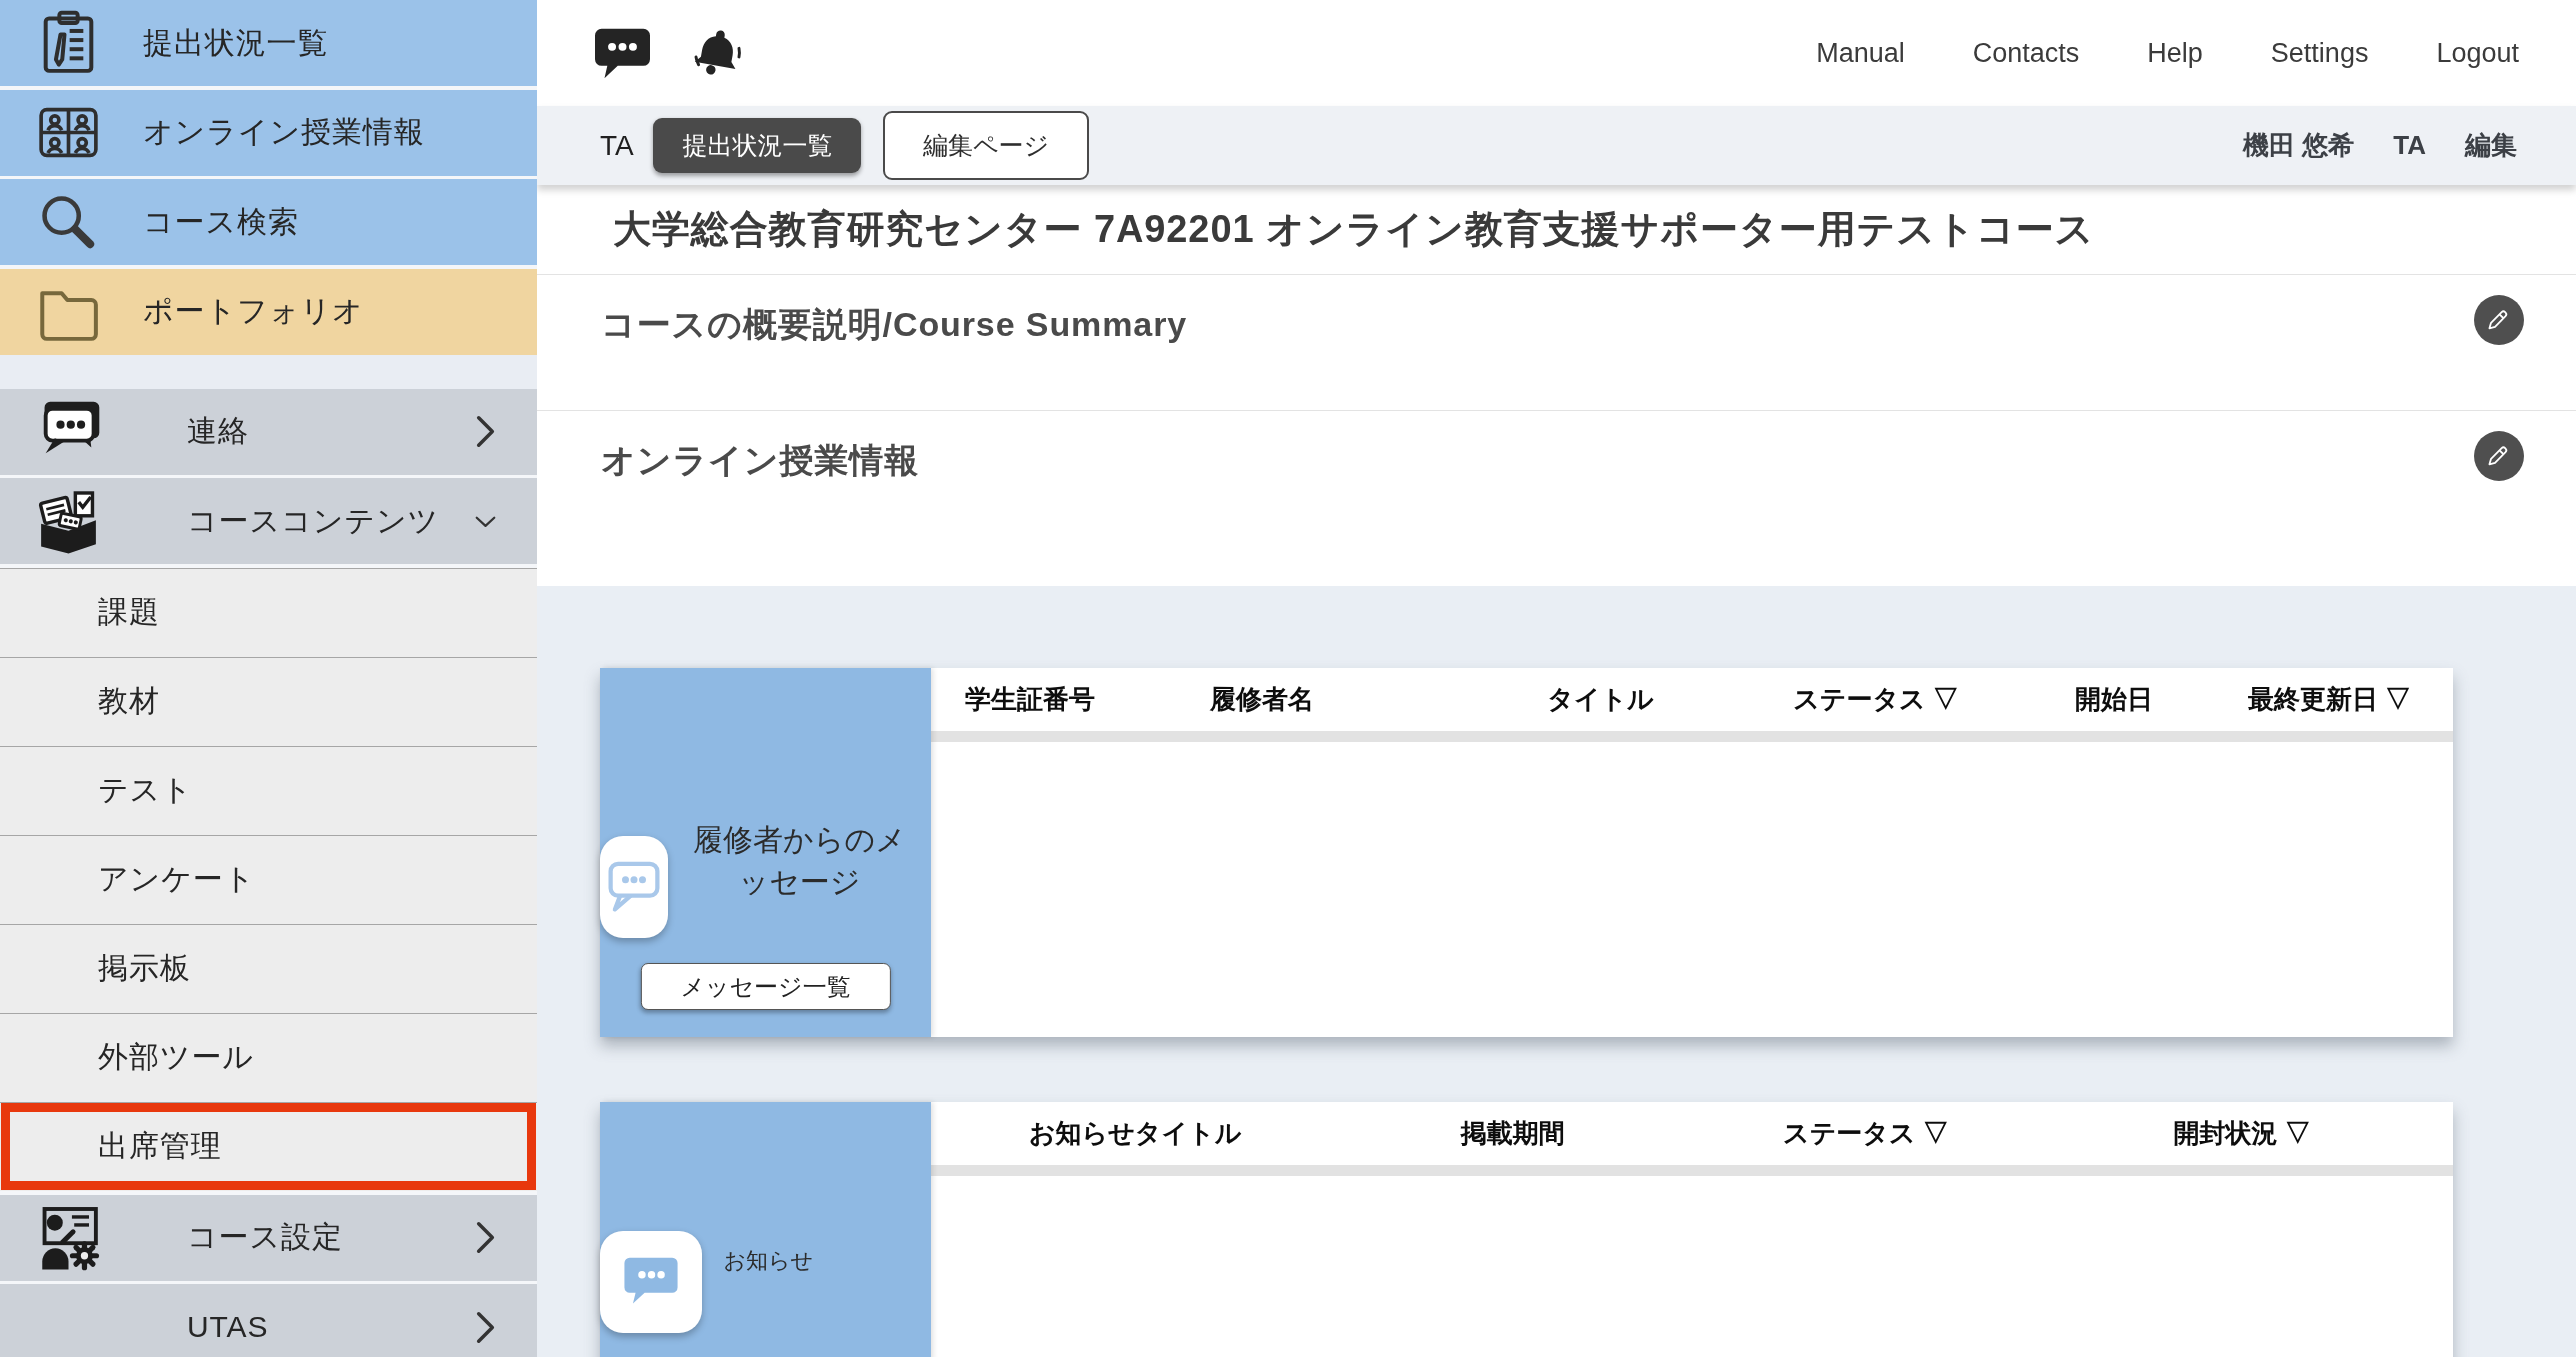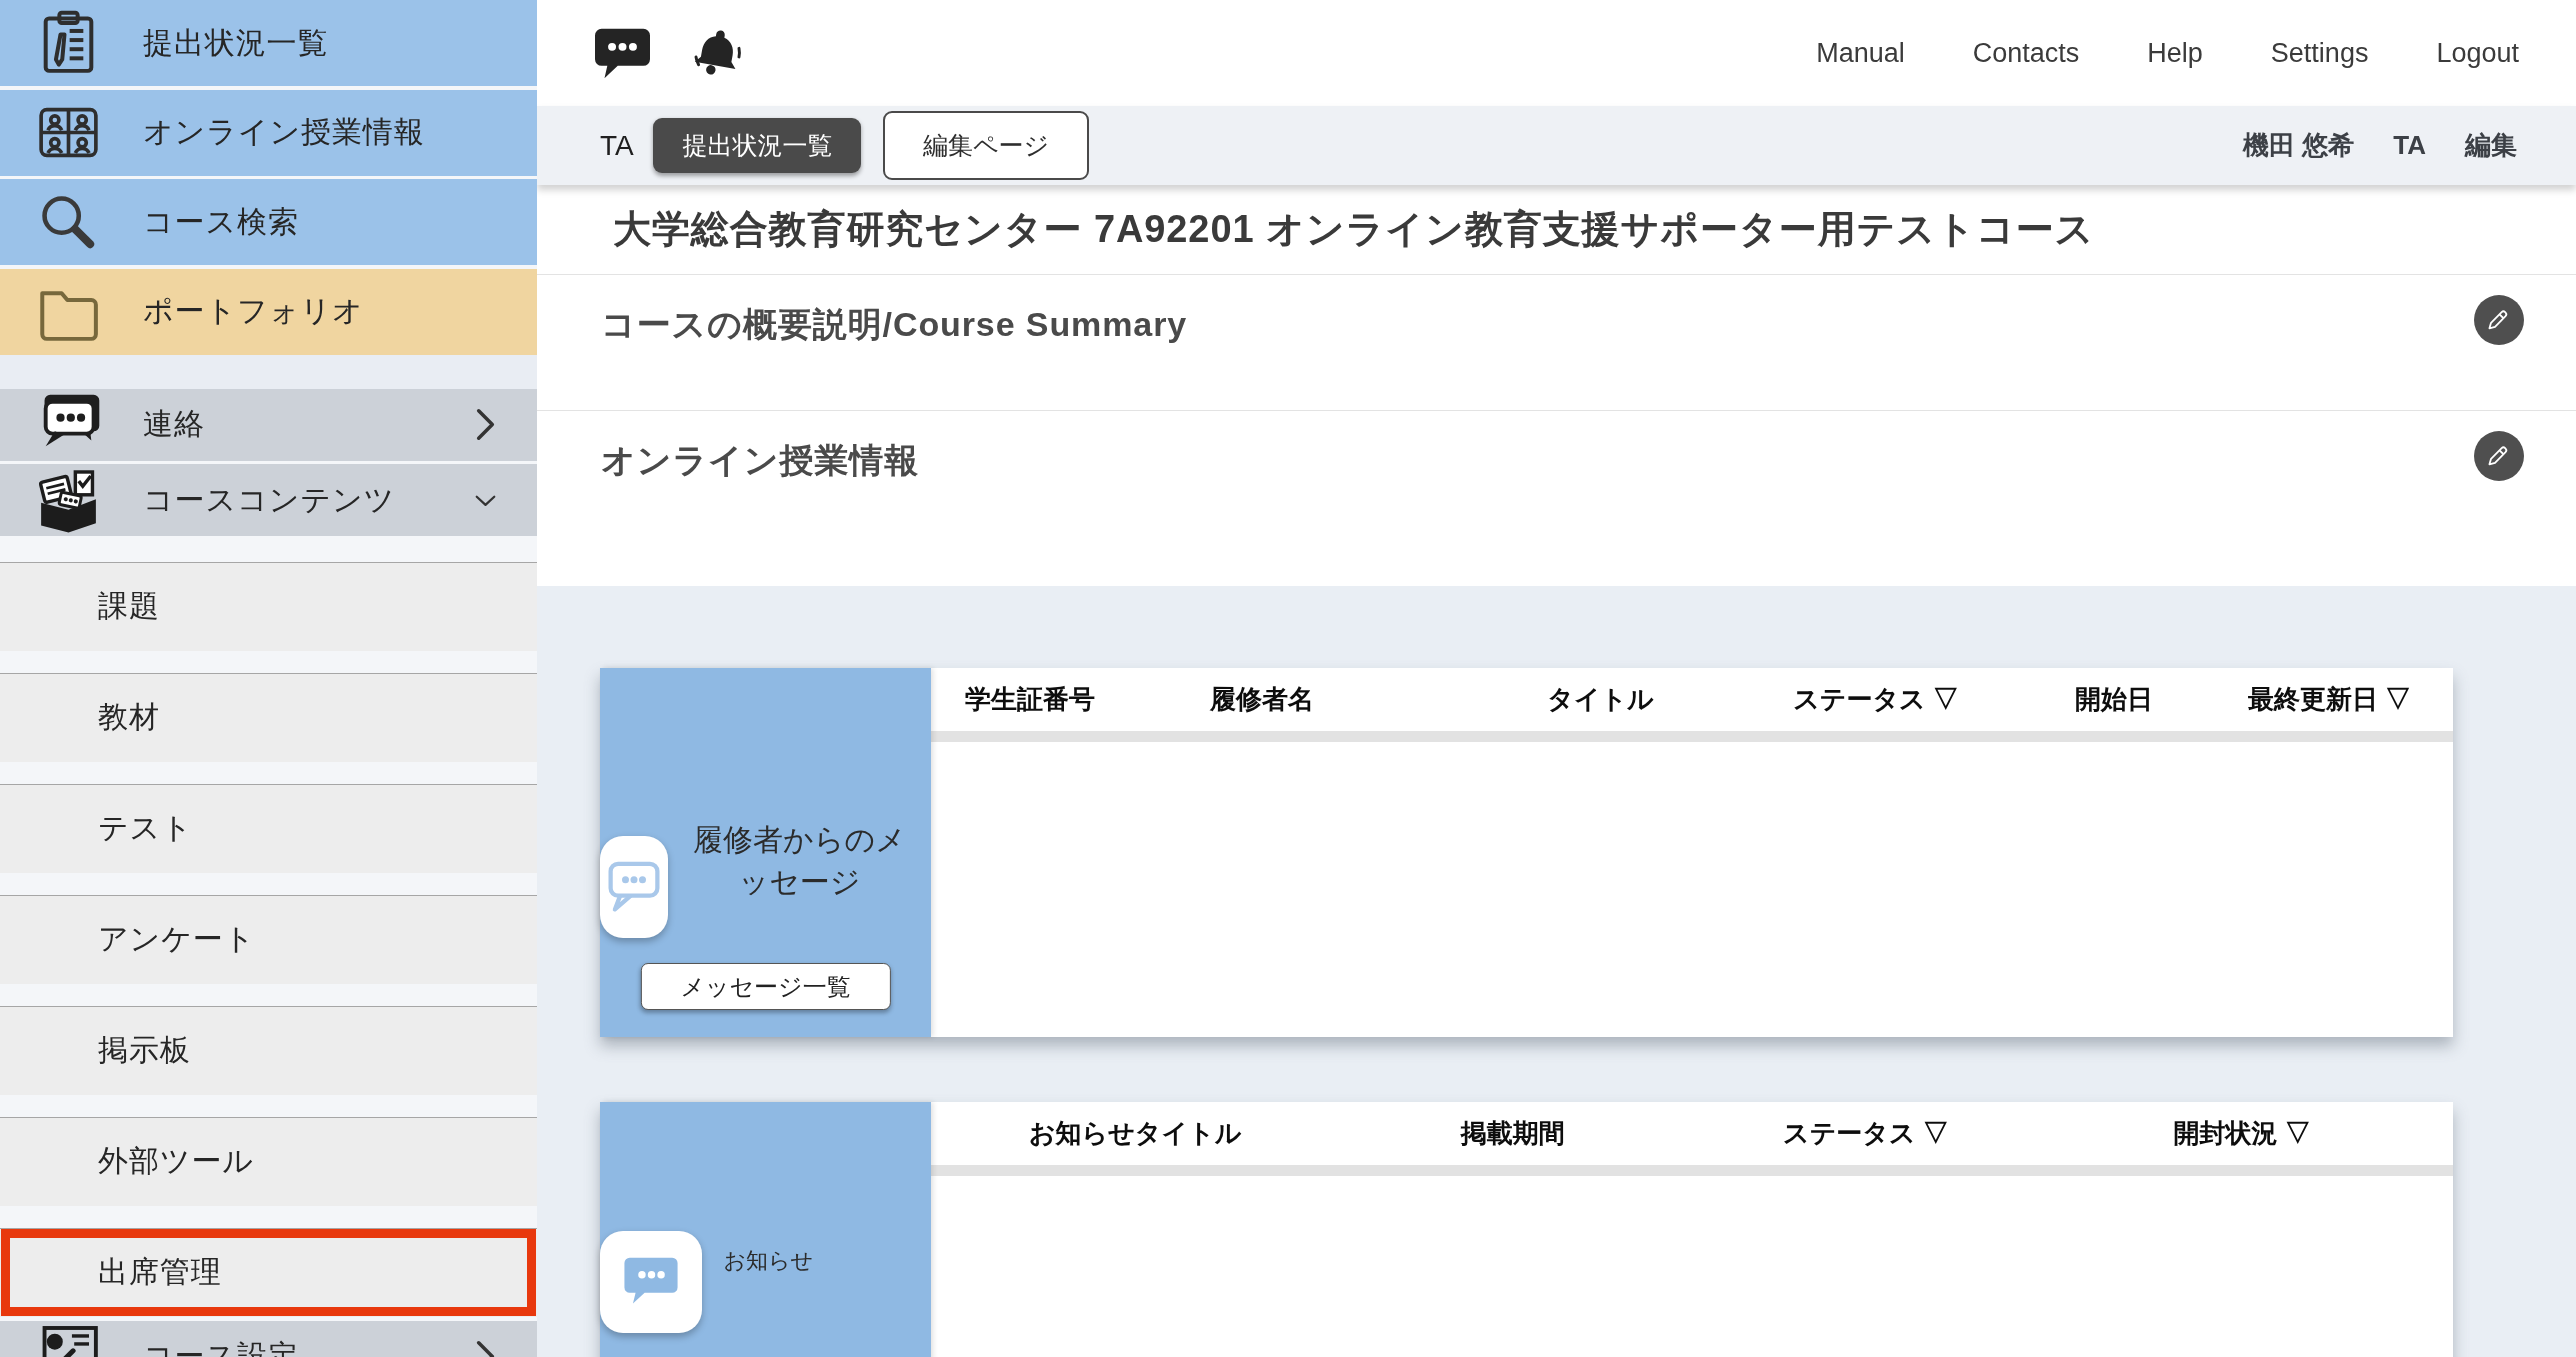--- a/index.html
+++ b/index.html
@@ -7,23 +7,23 @@
        font-family:"Liberation Sans",sans-serif;background:#fff;}
   [data-each]{display:contents;}
 
   
   .sidebar{position:absolute;left:0;top:0;width:537px;height:100%;
            background:#f4f6f9;display:flex;flex-direction:column;z-index:3;}
   .side-item{position:relative;display:flex;align-items:center;flex:none;box-sizing:border-box;}
   .side-item.blue{height:86px;background:var(--sidebar-blue,#9bc2e9);margin-bottom:3.6px;}
   .side-item.active{height:86px;background:var(--sidebar-active,#f0d5a0);}
   .side-spacer{height:34px;background:#e9edf3;flex:none;}
-  .side-item.gray{height:72px;background:var(--sidebar-gray,#ccd1d8);margin-bottom:3.6px;}
+  .side-item.gray{height:86px;background:var(--sidebar-gray,#ccd1d8);margin-bottom:3.6px;gap:44px;}
   [data-each="sidebar.footer"] .side-item{margin-top:3.6px;margin-bottom:0;}
-  .side-item.sub{height:89px;background:var(--submenu-bg,#ededed);border-top:1.8px solid #a6a6a6;margin-top:22px;}
+  .side-item.sub{height:89px;background:var(--submenu-bg,#ededed);border-top:1.8px solid #a6a6a6;}
   .side-item.sub.highlighted{outline:9px solid var(--highlight-red,#e8380d);outline-offset:-10.7px;}
   .side-icon{width:73px;height:73px;margin-left:32px;margin-right:38px;flex:none;
              display:flex;align-items:center;justify-content:center;}
   .side-icon svg{width:100%;height:100%;}
   .side-label{font-size:30px;color:#262626;letter-spacing:0.9px;white-space:nowrap;}
   .side-item.sub .side-label{margin-left:98px;}
   .side-chevron{position:absolute;right:39px;width:25px;height:39px;
                 display:flex;align-items:center;justify-content:center;}
   .side-chevron svg{width:100%;height:100%;}
 

